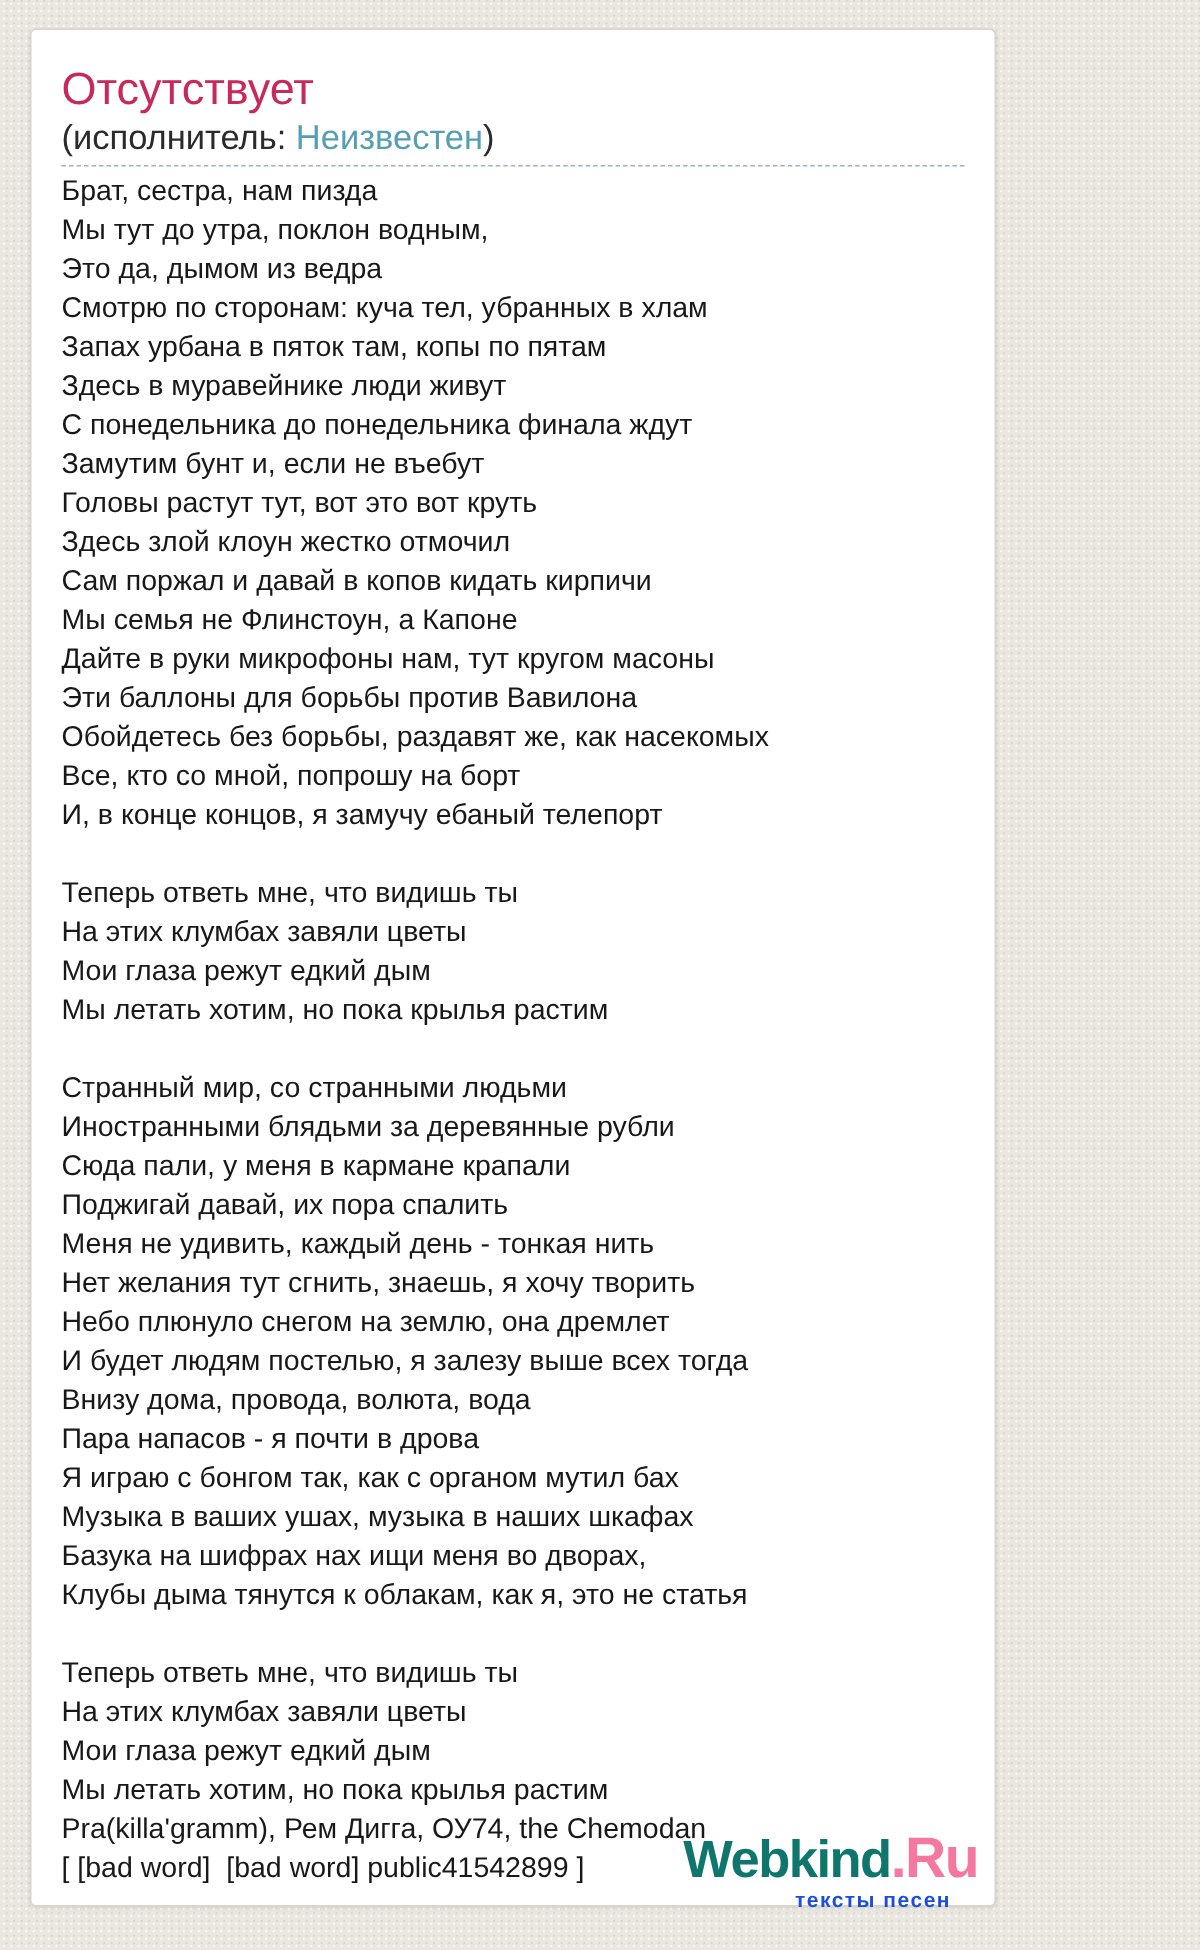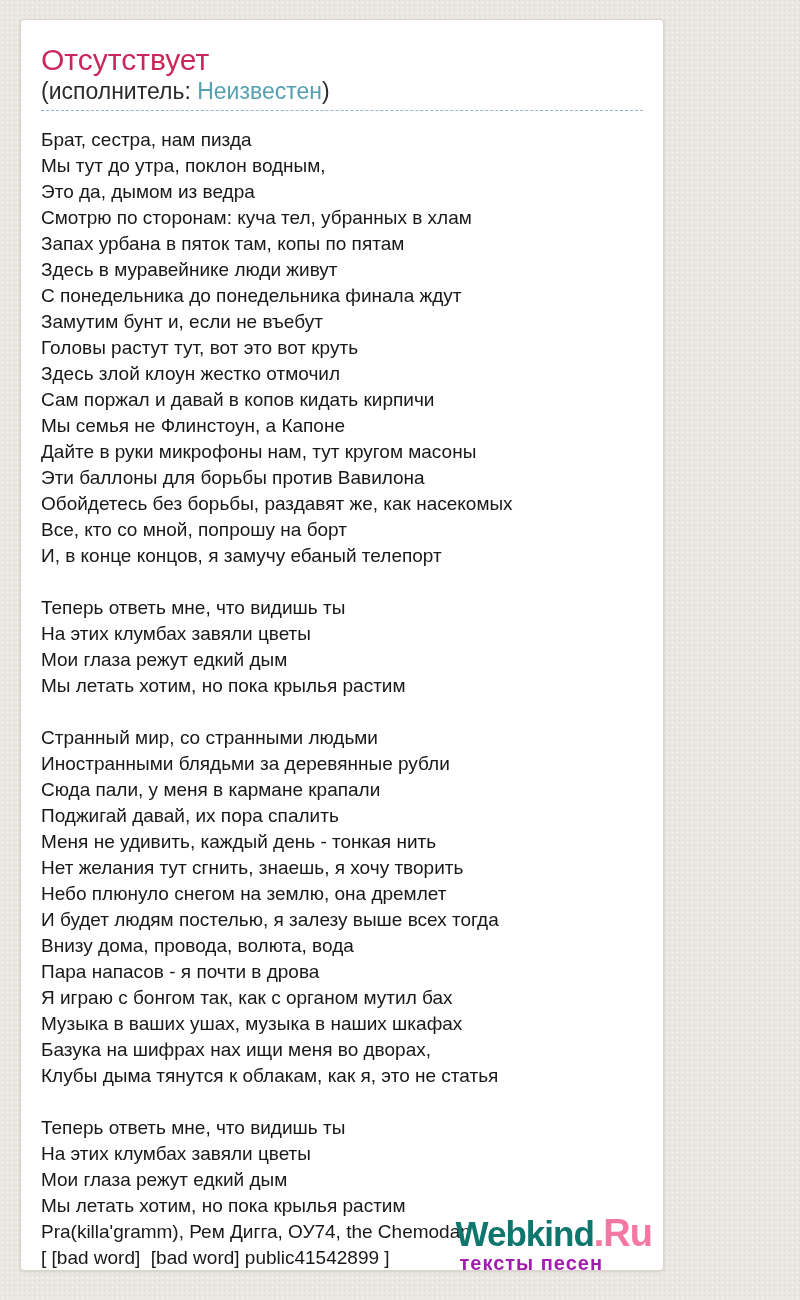--- a/index.html
+++ b/index.html
@@ -47,21 +47,21 @@
     padding-bottom: 9px;
     border-bottom: 1px dashed #9cb2c6;
     white-space: pre-wrap;
   }
   .artist-link {
     color: #54a0b2;
     text-decoration: none;
     cursor: pointer;
   }
   .lyrics {
-    margin-top: 16px;
+    margin-top: 4px;
     font-size: 19px;
     line-height: 26px;
     color: #181818;
     white-space: pre-wrap;
   }
   .lyric-line {
     min-height: 26px;
   }
   .logo {
     position: absolute;
@@ -74,25 +74,25 @@
   .logo-main {
     font-weight: 700;
     font-size: 35px;
     letter-spacing: -1px;
   }
   .logo-teal { color: #0f766e; }
   .logo-pink { color: #f478a0; }
   .logo-ru   { font-size: 38px; }
   .logo-tagline {
     margin-top: 1px;
-    margin-right: 49px;
+    margin-right: 18px;
     font-weight: 700;
-    font-size: 20px;
+    font-size: 14px;
     letter-spacing: 1px;
-    color: #a21caf;
+    color: #1d4ed8;
   }
 </style>
 </head>
 <body>
 
 <div class="card">
 
   <h1 class="song-title">Отсутствует</h1>
 
   <div class="artist-line"><span>(исполнитель: </span><a class="artist-link">Неизвестен</a><span>)</span></div>

